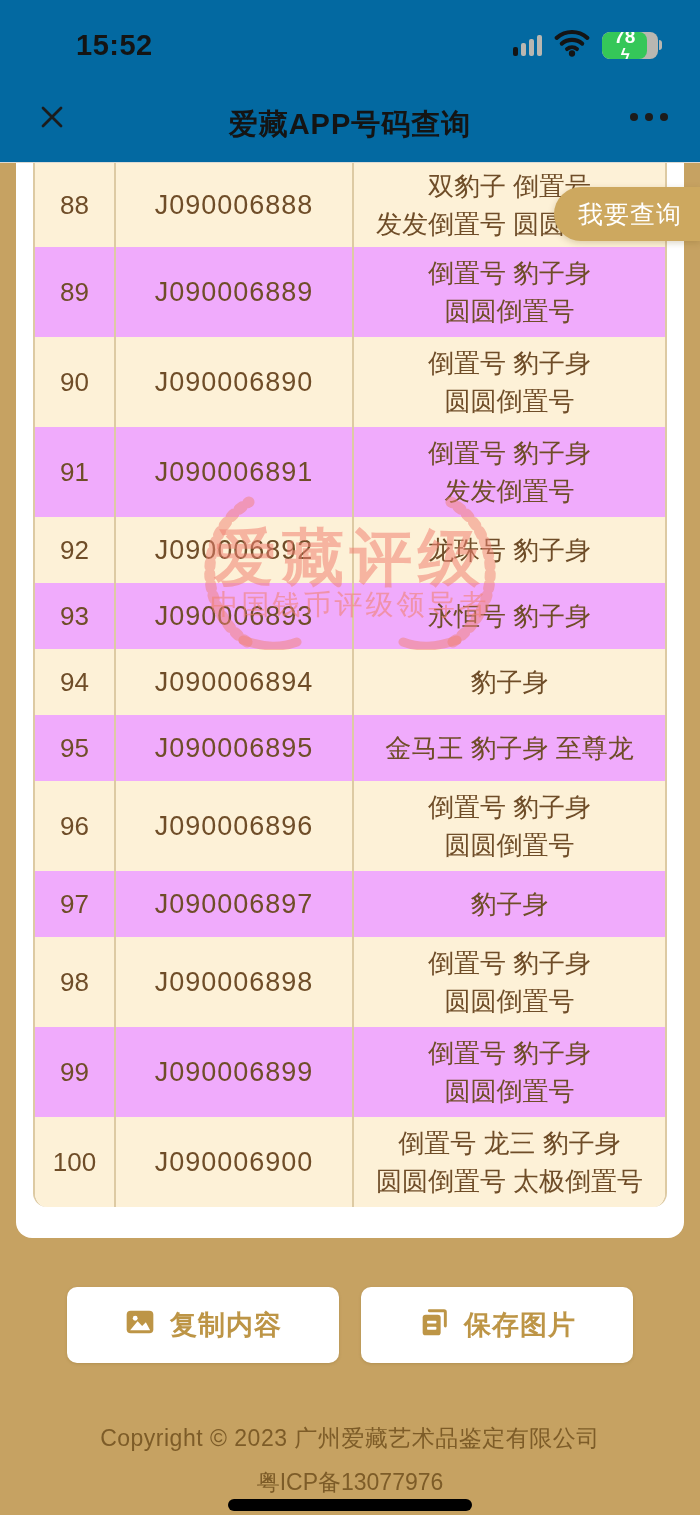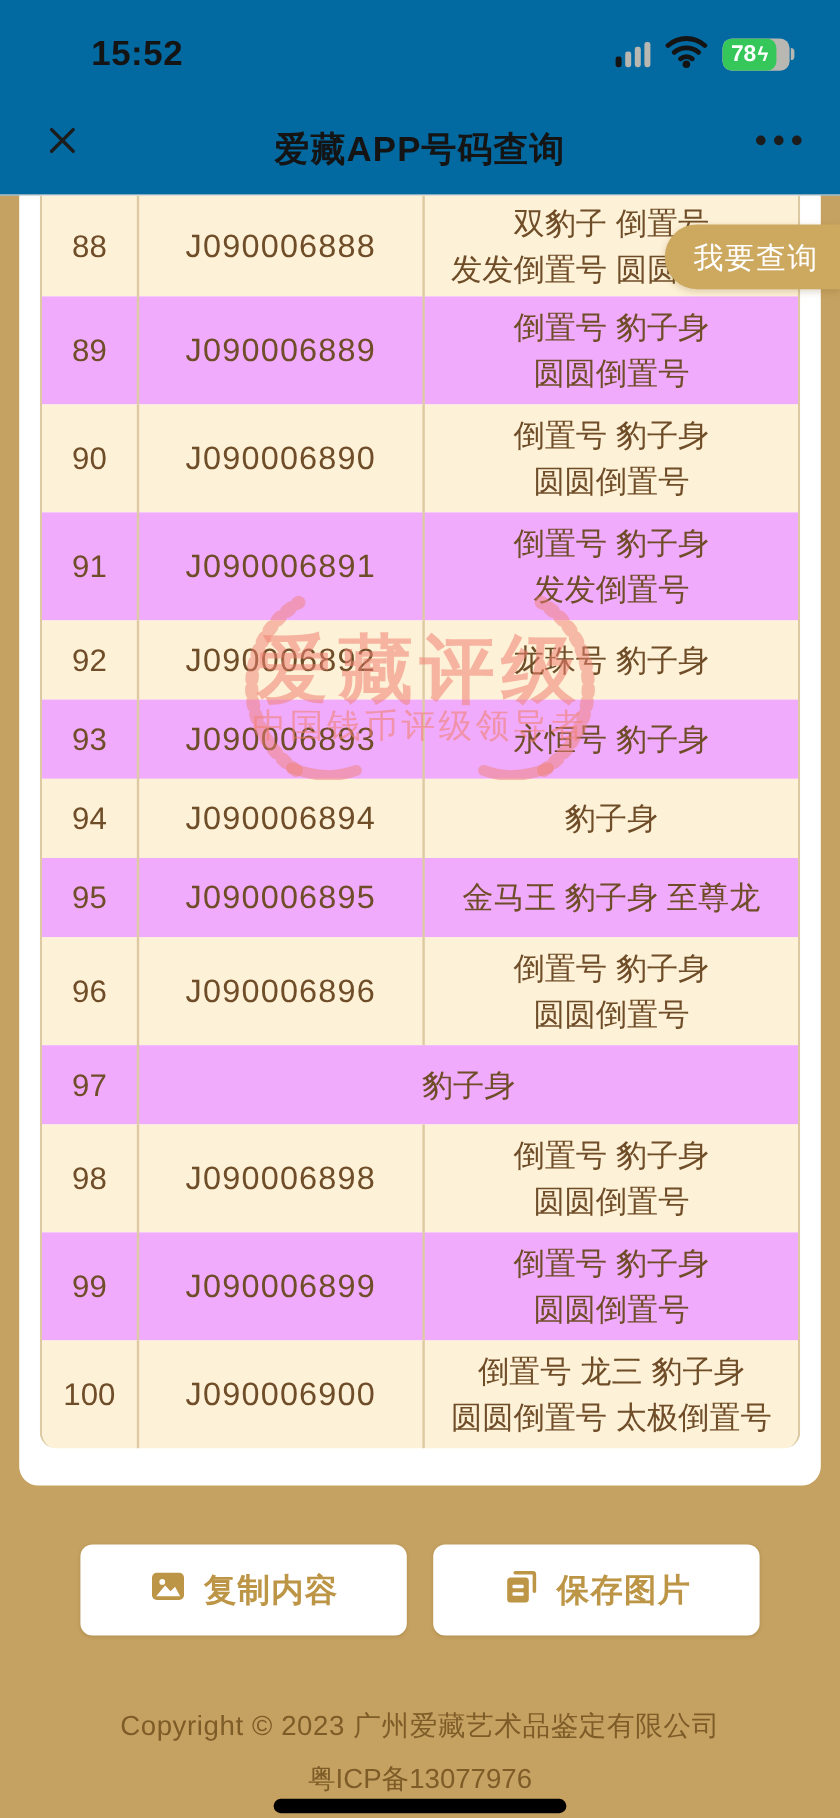--- a/index.html
+++ b/index.html
@@ -29,21 +29,21 @@
   .sigbars span:nth-child(4){height:21px;}
   .battery{display:flex;align-items:center;}
   .batt-body{
     position:relative;width:56px;height:27px;border-radius:8px;background:#b9b7b1;
     overflow:hidden;
   }
   .batt-fill{position:absolute;left:0;top:0;bottom:0;width:81%;background:#35c759;border-radius:8px;}
   .batt-text{
     position:absolute;left:0;top:0;width:81%;height:100%;
     display:flex;align-items:center;justify-content:center;
-    color:#fff;font-size:19px;font-weight:bold;line-height:1;
+    color:#fff;font-size:19px;font-weight:bold;line-height:1;flex-direction:column;
   }
   .bolt{font-size:17px;font-weight:bold;margin-left:1px;}
   .batt-tip{width:3px;height:10px;background:#b9b7b1;border-radius:0 3px 3px 0;margin-left:1px;}
   .nav-row{
     position:absolute;top:95px;left:0;width:100%;height:60px;
     display:flex;align-items:center;
   }
   .nav-close{position:absolute;left:36px;top:6px;width:32px;height:32px;cursor:pointer;}
   .nav-title{
     width:100%;text-align:center;font-size:29px;font-weight:bold;color:#141414;
@@ -239,20 +239,21 @@
       <div class="trow cream two">
         <div class="cell c1">96</div>
         <div class="cell c2">J090006896</div>
         <div class="cell c3">
           <div class="dline">倒置号 豹子身</div>
           <div class="dline">圆圆倒置号</div>
         </div>
       </div>
       <div class="trow white one">
         <div class="cell c1">97</div>
+        <div class="cell c2">J090006897</div>
         <div class="cell c3">
           <div class="dline">豹子身</div>
         </div>
       </div>
       <div class="trow cream two">
         <div class="cell c1">98</div>
         <div class="cell c2">J090006898</div>
         <div class="cell c3">
           <div class="dline">倒置号 豹子身</div>
           <div class="dline">圆圆倒置号</div>

